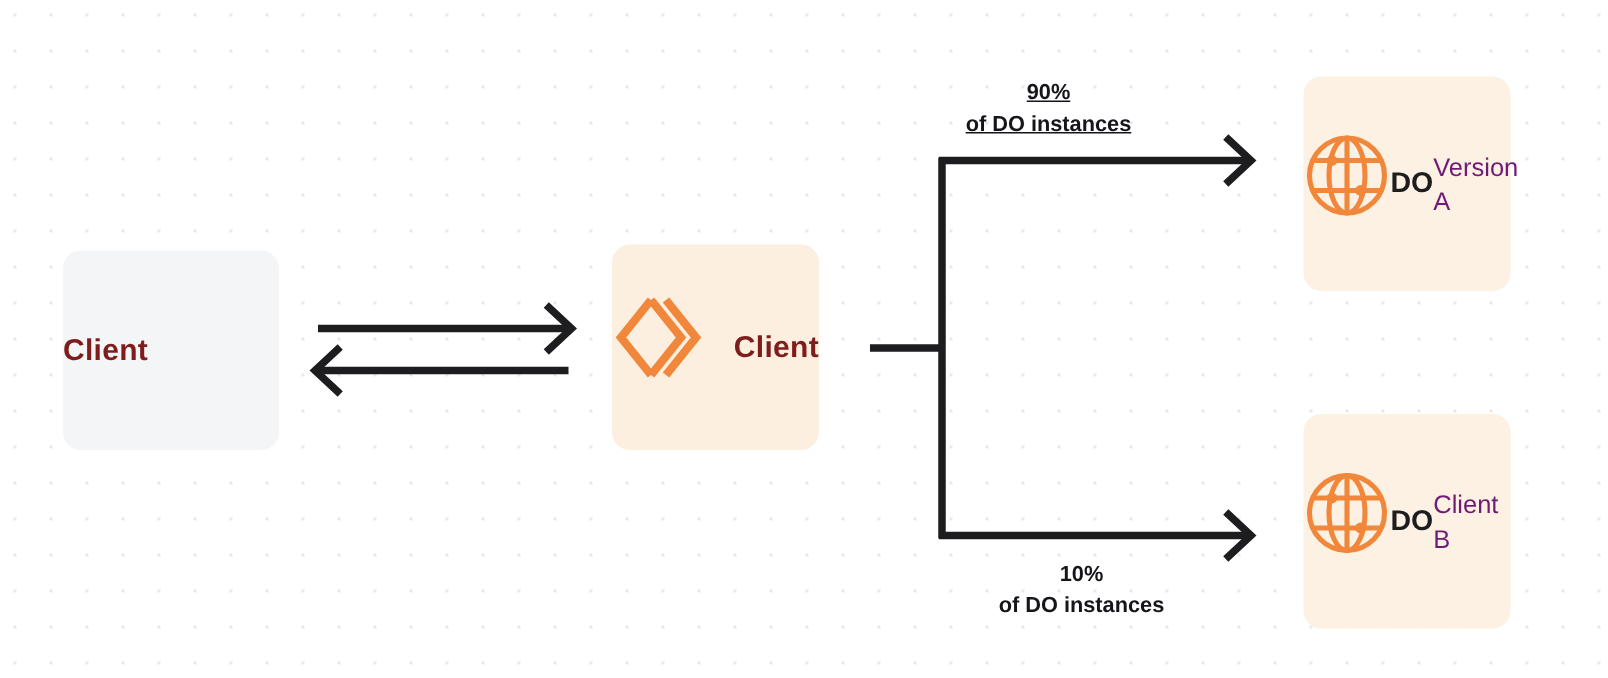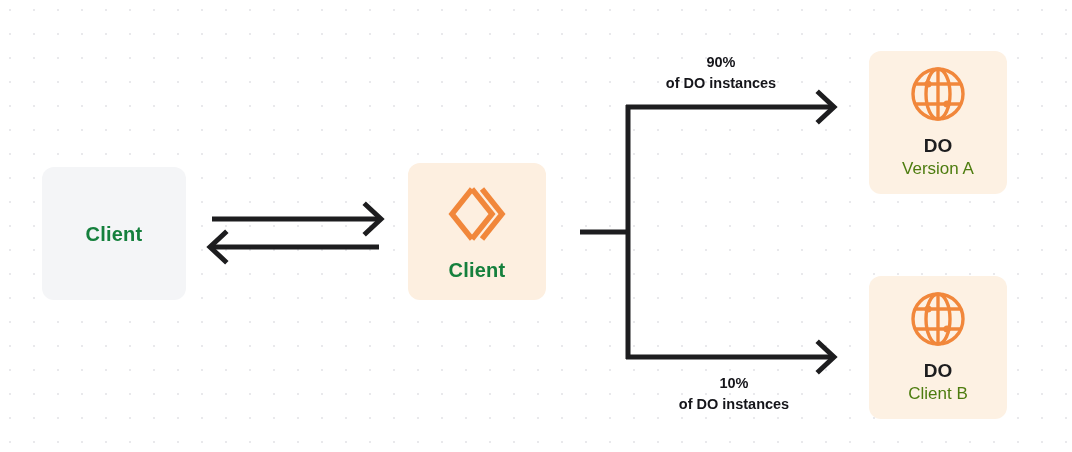--- a/index.html
+++ b/index.html
@@ -24,23 +24,23 @@
       radial-gradient(circle at 1px 1px, #e9e9ec 1.1px, transparent 1.2px);
     background-size: 24px 24px;
     background-position: 9px 9px;
   }
 
   
   .node {
     position: absolute;
     box-sizing: border-box;
     display: flex;
-    flex-direction: column;
+    flex-direction: row;
     align-items: center;
-    justify-content: center;
+    justify-content: space-between;
     border-radius: 12px;
   }
 
   .node-client {
     left: 42px;
     top: 167px;
     width: 144px;
     height: 133px;
     background-color: #f4f5f7;
   }
@@ -65,36 +65,36 @@
     left: 869px;
     top: 276px;
     width: 138px;
     height: 143px;
     background-color: #fdf1e3;
   }
 
   .node-title {
     font-size: 20px;
     font-weight: bold;
-    color: #15803d;
+    color: #7f1d1d;
     letter-spacing: 0.2px;
     line-height: 1.1;
   }
 
   .node-title-sm {
     font-size: 19px;
     font-weight: bold;
     color: #1d1d1f;
     line-height: 1.15;
   }
 
   .node-subtitle {
     font-size: 17px;
     font-weight: normal;
-    color: #4d7c0f;
+    color: #701a75;
     line-height: 1.3;
     margin-top: 2px;
   }
 
   .icon-wrap {
     display: block;
     line-height: 0;
   }
 
   .worker-icon-wrap { margin-bottom: 14px; }
@@ -115,27 +115,28 @@
     position: absolute;
     text-align: center;
     font-size: 14.5px;
     font-weight: bold;
     color: #15151a;
     line-height: 1.45;
     white-space: nowrap;
   }
 
   .label-top {
-    left: 610px;
+    left: 588px;
     top: 52px;
     width: 222px;
+    text-decoration: underline;
   }
 
   .label-bottom {
-    left: 623px;
+    left: 610px;
     top: 373px;
     width: 222px;
   }
 </style>
 </head>
 <body>
 
 <div id="diagram-canvas">
 
   <svg id="connectors" viewBox="0 0 1072 452" width="1072" height="452" xmlns="http://www.w3.org/2000/svg">

